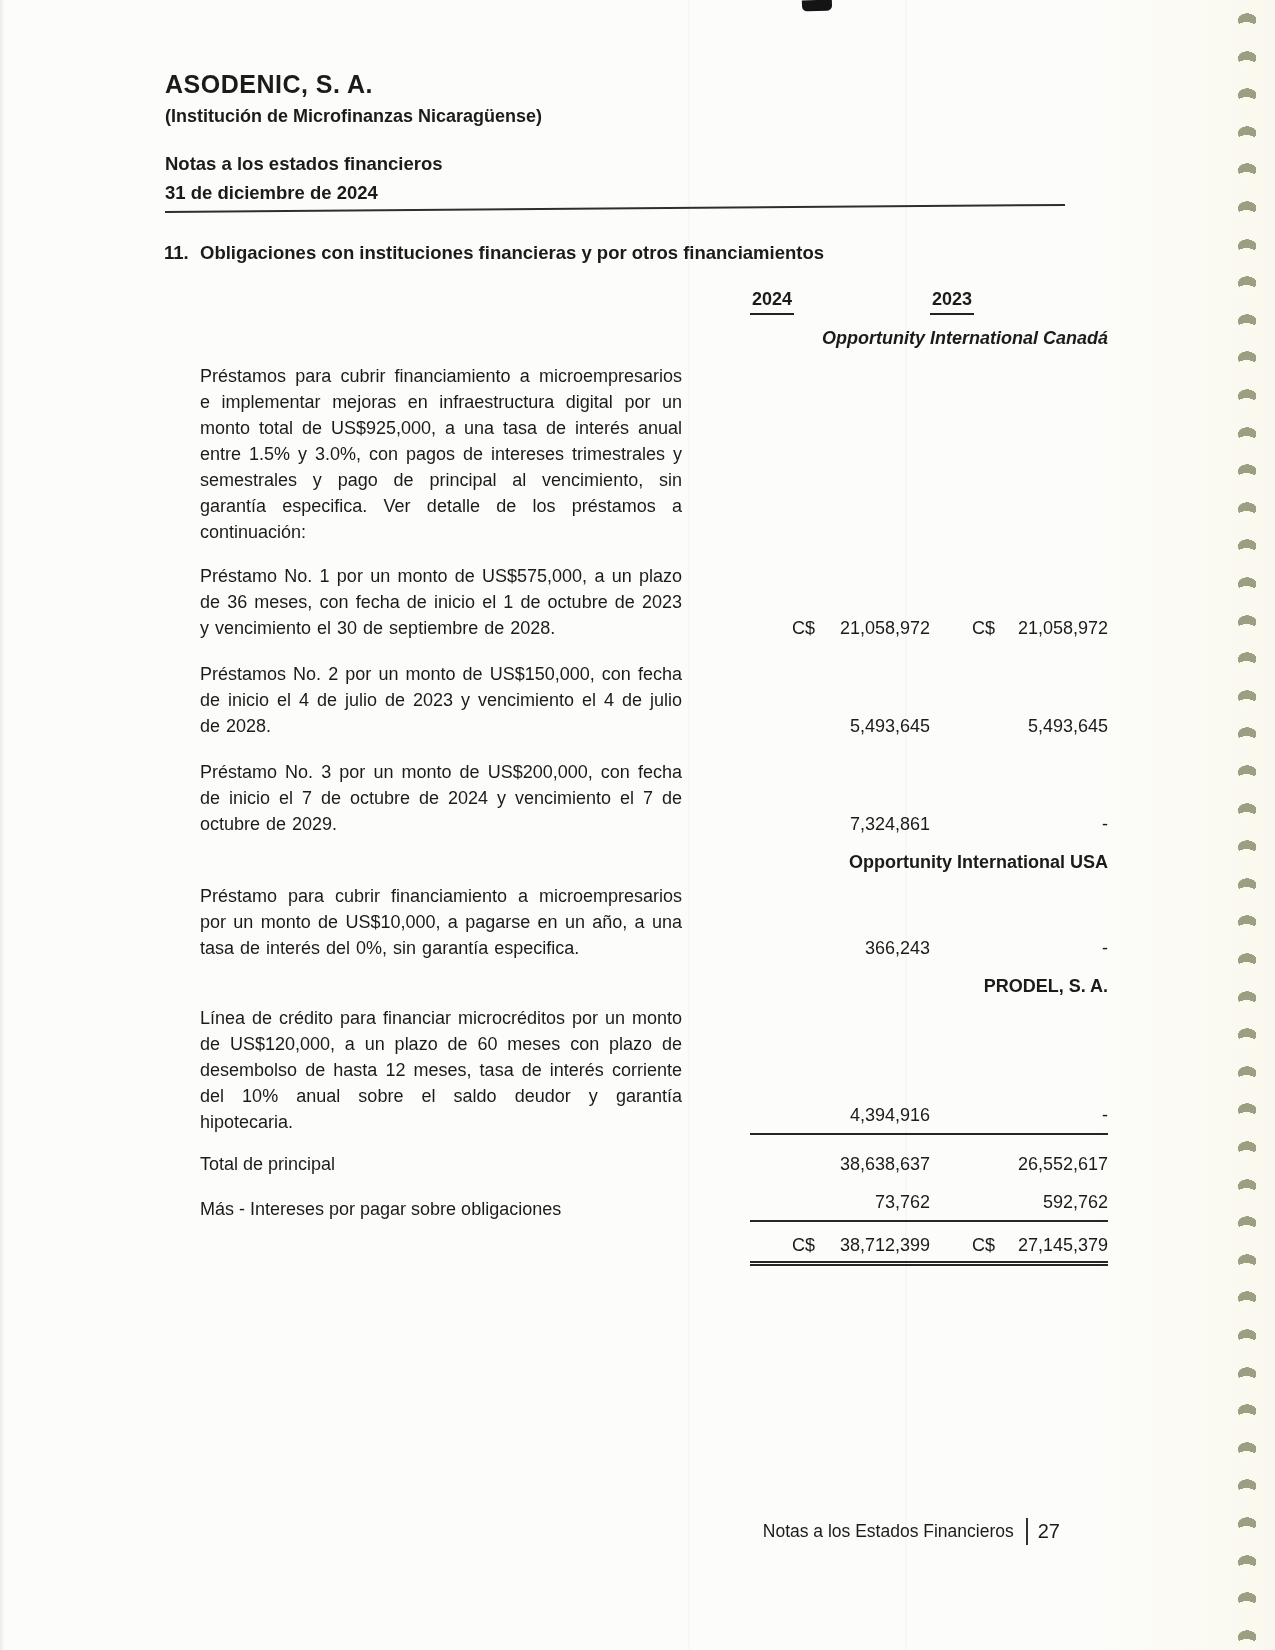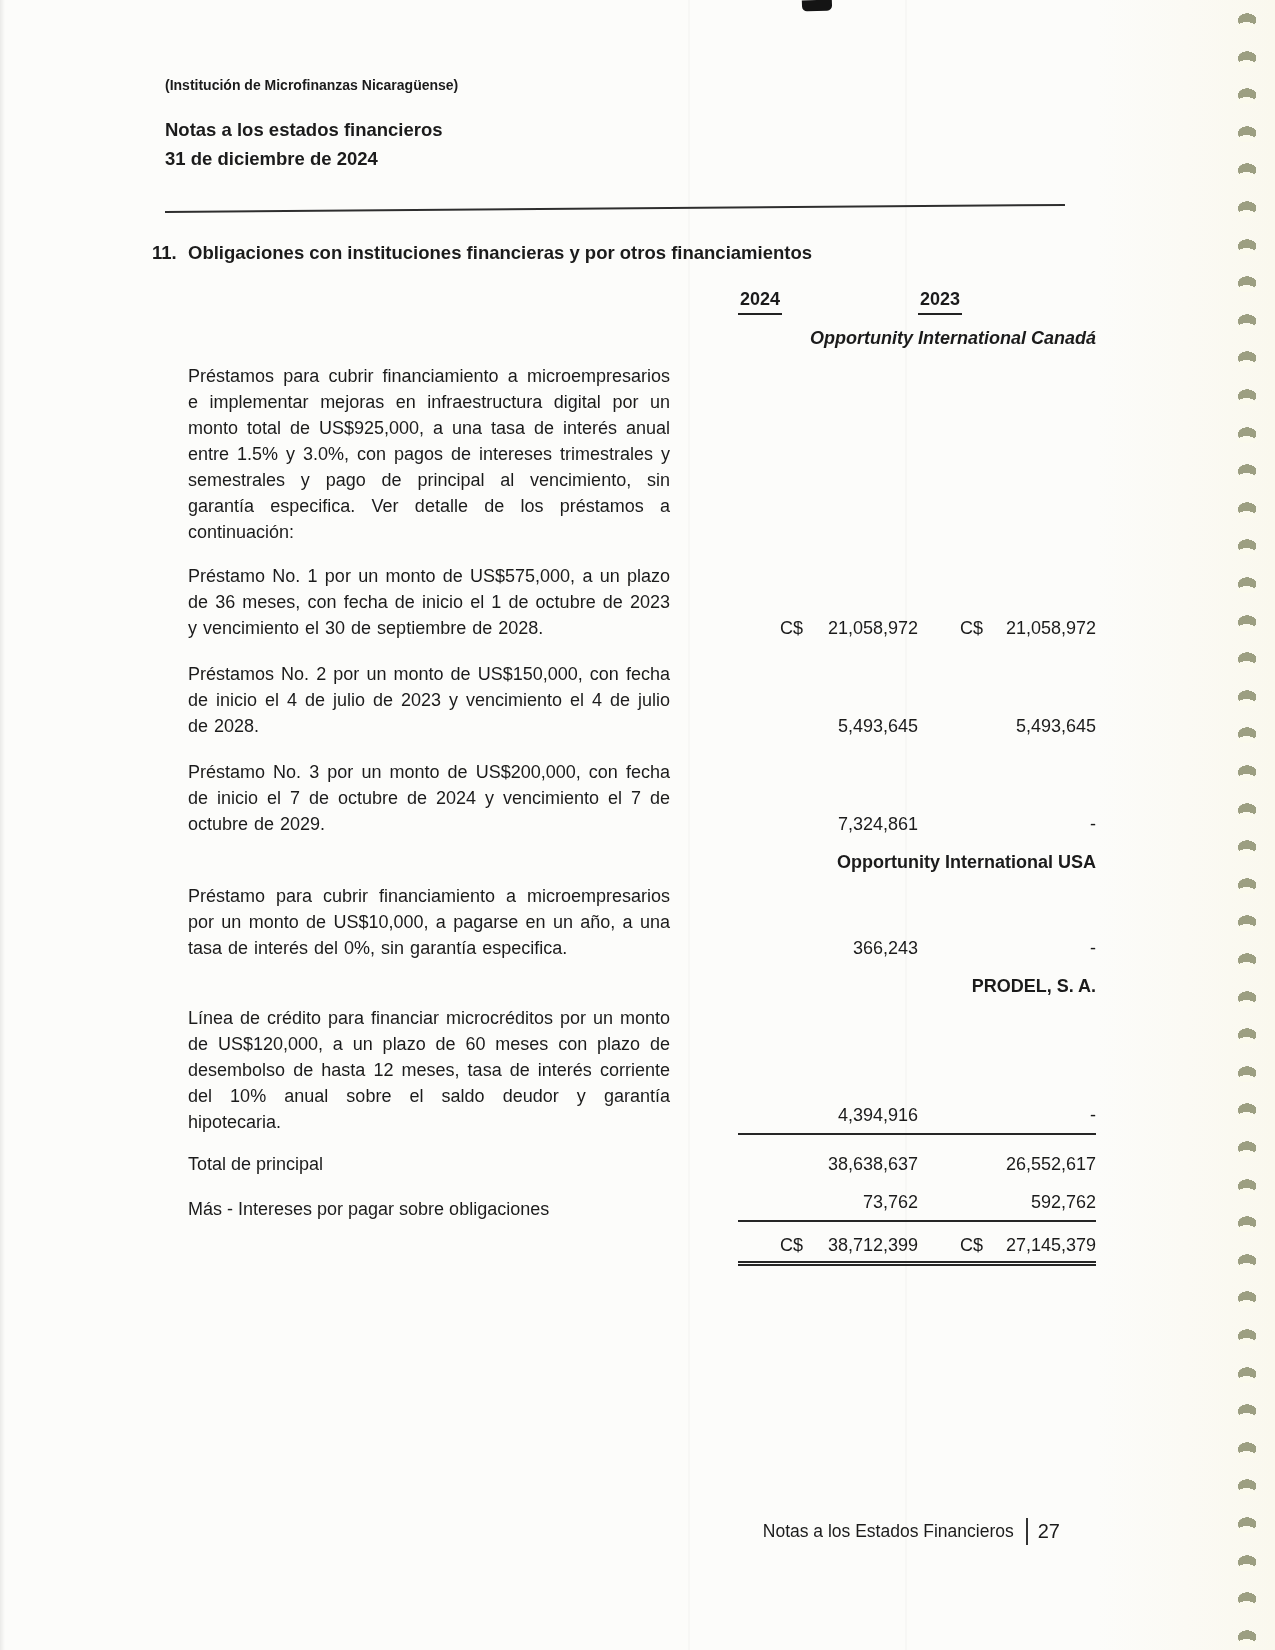--- a/index.html
+++ b/index.html
@@ -23,28 +23,28 @@
     position:absolute;left:1230px;width:33px;height:23px;border-radius:50%;
     background:
       radial-gradient(ellipse 18px 13px at 50% 102%, #fbfaee 0 57%, rgba(251,250,238,0) 58%),
       radial-gradient(ellipse 16px 12px at 52% 62%, rgba(139,143,110,.85) 0 57%, rgba(139,143,110,0) 58%);
     filter:blur(.3px);
   }
 
   
   .hdr{position:absolute;left:165px;top:70px;width:910px;}
   .company{font-size:25px;font-weight:bold;letter-spacing:.5px;}
-  .subtitle{font-size:14px;font-weight:bold;margin-top:7px;}
+  .subtitle{font-size:18px;font-weight:bold;margin-top:7px;}
   .doc-title{font-size:18.5px;font-weight:bold;margin-top:26px;}
   .doc-date{font-size:18.5px;font-weight:bold;margin-top:7px;padding-bottom:22px;}
   .hrule{position:absolute;left:165px;top:211px;width:900px;height:2px;background:#2e2e2e;
     transform:rotate(-0.45deg);transform-origin:left center;}
 
   
-  .content{position:absolute;left:188px;top:240px;width:908px;font-size:18px;line-height:26px;}
+  .content{position:absolute;left:200px;top:240px;width:908px;font-size:18px;line-height:26px;}
   .sec-row{display:flex;margin-left:-36px;margin-bottom:20px;}
   .sec-num{font-size:18.5px;font-weight:bold;width:36px;}
   .sec-title{font-size:18.5px;font-weight:bold;}
   .intro{text-align:justify;word-spacing:2px;margin-bottom:38px;}
 
   .colheads{display:flex;margin-bottom:10px;}
   .ch-spacer{flex:1;}
   .ch{width:180px;display:flex;justify-content:flex-start;font-weight:bold;font-size:18px;}
   .ch span{border-bottom:2.5px solid #222;padding:0 2px 1px 2px;}
   .ch.c2{width:178px;}
@@ -121,20 +121,21 @@
       <span class="spiral" style="top: 1397.2px;"></span>
       <span class="spiral" style="top: 1434.8px;"></span>
       <span class="spiral" style="top: 1472.4px;"></span>
       <span class="spiral" style="top: 1510px;"></span>
       <span class="spiral" style="top: 1547.6px;"></span>
       <span class="spiral" style="top: 1585.2px;"></span>
       <span class="spiral" style="top: 1622.8px;"></span>
     </div>
 
   <div class="hdr">
+    <div class="company">ASODENIC, S. A.</div>
     <div class="subtitle">(Institución de Microfinanzas Nicaragüense)</div>
     <div class="doc-title">Notas a los estados financieros</div>
     <div class="doc-date">31 de diciembre de 2024</div>
   </div>
   <div class="hrule"></div>
 
   <div class="content">
 
     <div class="sec-row">
       <div class="sec-num">11.</div>

